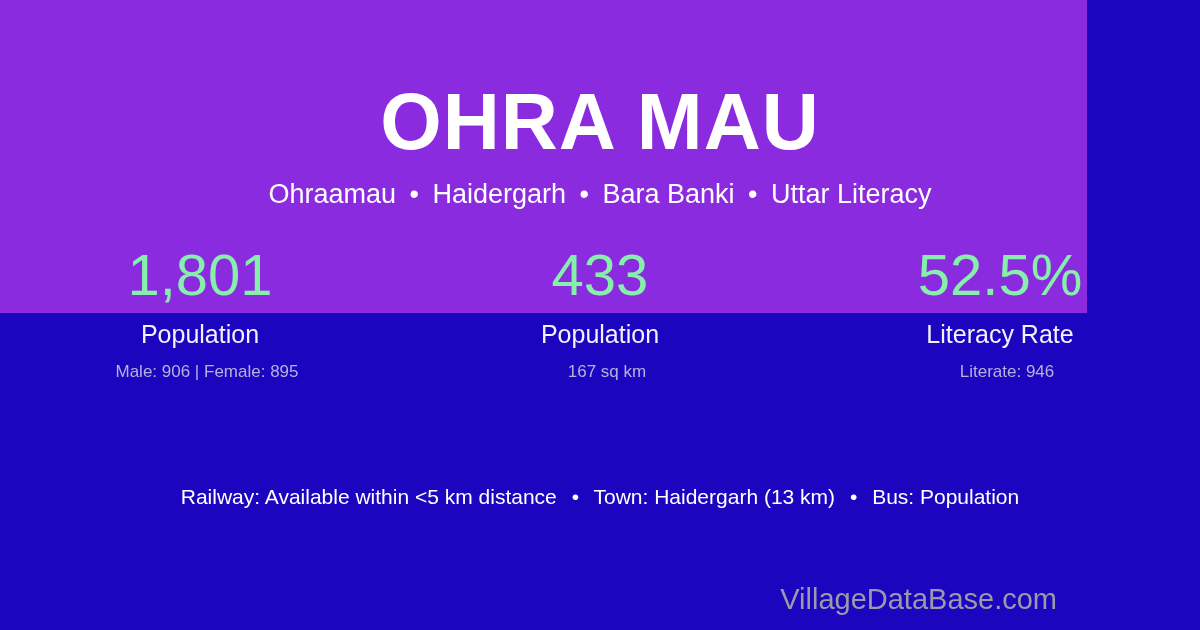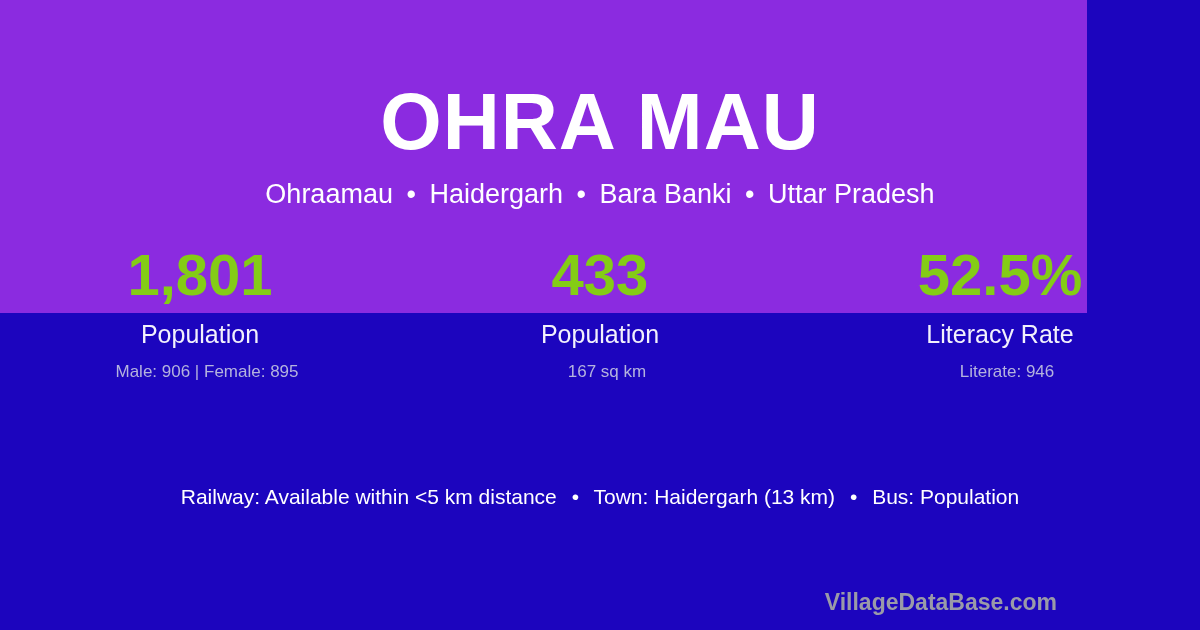--- a/index.html
+++ b/index.html
@@ -69,23 +69,23 @@
     width: 1200px;
     display: flex;
     flex-direction: row;
   }
   .stat {
     flex: 1 1 0;
     text-align: center;
   }
   .stat-value {
     font-size: 58px;
-    font-weight: 700;
+    font-weight: 400;
     line-height: 1.0;
-    color: #84cc16;
+    color: #86efac;
     letter-spacing: 0px;
   }
   .stat-label {
     margin-top: 18px;
     font-size: 25px;
     font-weight: 400;
     line-height: 1.0;
     color: #F2F1FC;
   }
   .stat-sub {
@@ -112,22 +112,22 @@
   .amenity-sep {
     padding: 0 9px;
     color: #FFFFFF;
   }
 
   
   #footer {
     position: absolute;
     right: 30px;
     bottom: 16px;
-    font-size: 23px;
-    font-weight: 700;
+    font-size: 29px;
+    font-weight: 400;
     line-height: 1.0;
     color: #9A9AA8;
     letter-spacing: 0px;
   }
 </style>
 </head>
 <body>
 
 <div id="card">
 
@@ -136,21 +136,21 @@
 
   <div id="header">
     <h1 id="title">OHRA MAU</h1>
     <div id="subtitle">
       <span>Ohraamau</span>
       <span class="subtitle-sep">•</span>
       <span>Haidergarh</span>
       <span class="subtitle-sep">•</span>
       <span>Bara Banki</span>
       <span class="subtitle-sep">•</span>
-      <span>Uttar Pradesh</span>
+      <span>Uttar Literacy</span>
     </div>
   </div>
 
   <div id="stats">
 
     <div class="stat">
       <div class="stat-value">1,801</div>
       <div class="stat-label">Population</div>
       <div class="stat-sub">Male: 906 | Female: 895</div>
     </div>

